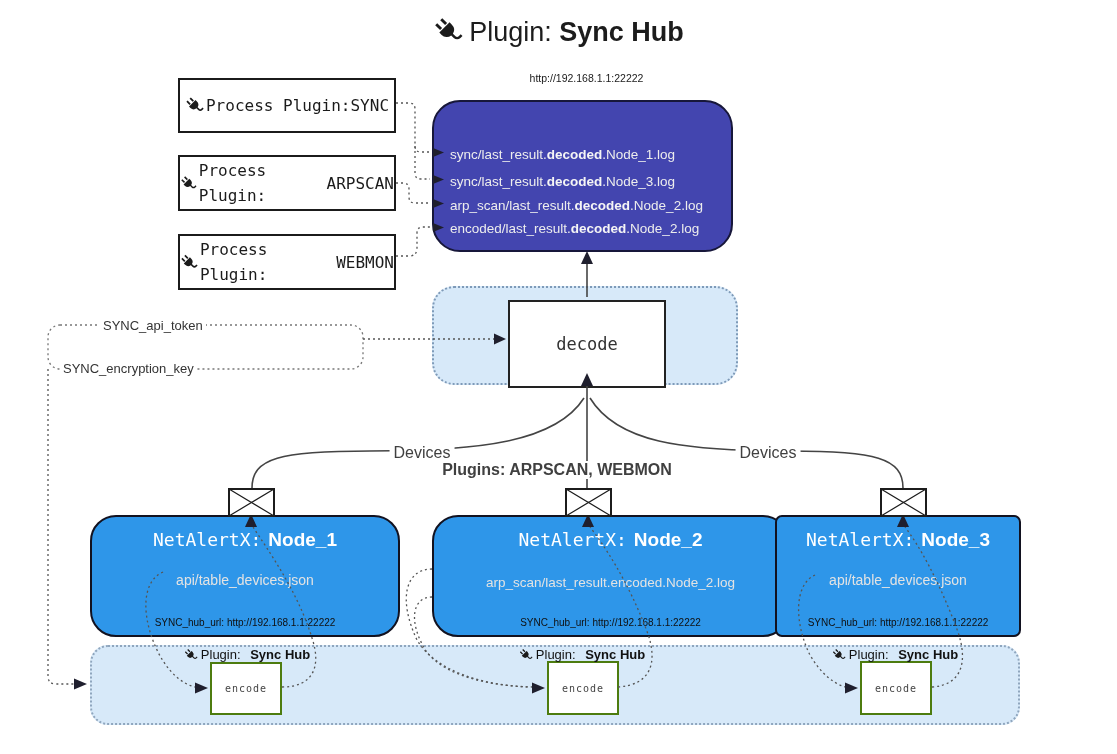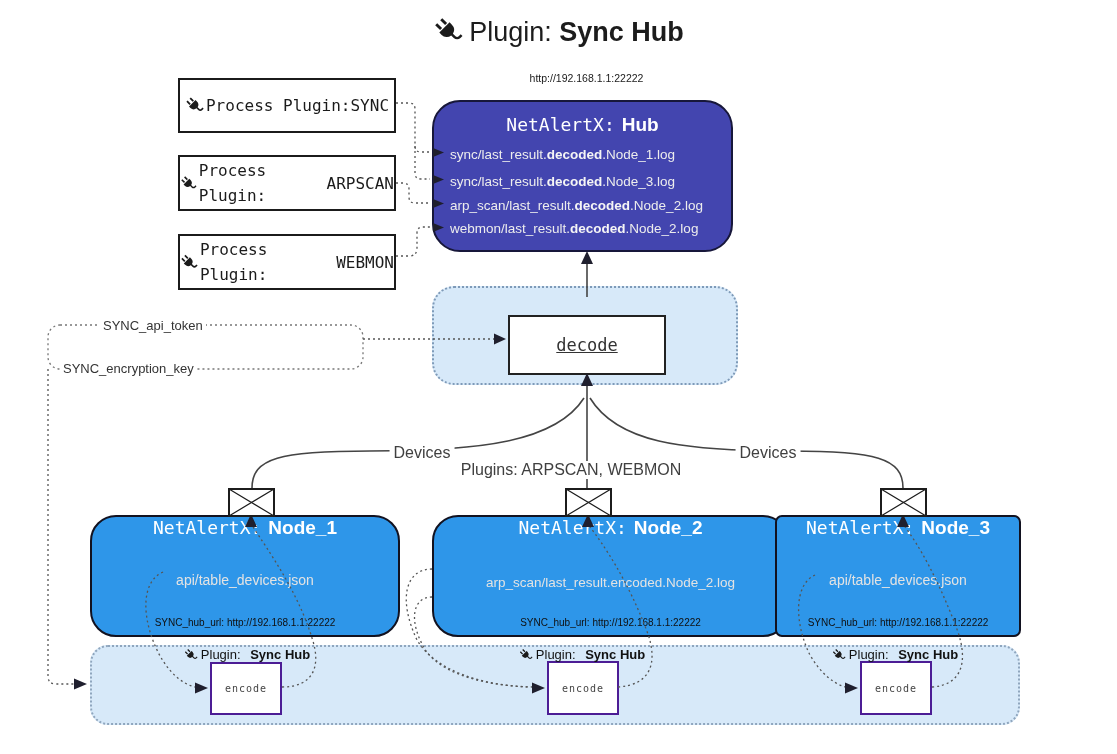--- a/index.html
+++ b/index.html
@@ -30,55 +30,55 @@
   .hub-title{position:absolute;left:0;top:12px;width:100%;text-align:center;color:#fff;
              font-family:"DejaVu Sans Mono",monospace;font-size:18px;}
   .hub-title b,.node-title b{font-family:"Liberation Sans",sans-serif;font-size:19px;margin-left:7px;}
   .hubrow{position:absolute;left:16px;color:#ededed;font-size:13.5px;white-space:nowrap;}
   .hubrow .bseg{font-weight:bold;color:#f5f5f5;}
   .hr1{top:45px;} .hr2{top:72px;} .hr3{top:86px;margin-top:10px;} .hr4{top:119px;}
 
   
   .decode-panel{left:432px;top:286px;width:306px;height:99px;background:#D7E9F9;border:2px dotted #7E9AB8;
                 border-radius:22px;box-sizing:border-box;z-index:1;}
-  .decode-box{left:508px;top:315px;width:158px;height:60px;background:#fff;border:2px solid #222;
+  .decode-box{left:508px;top:300px;width:158px;height:88px;background:#fff;border:2px solid #222;
               box-sizing:border-box;display:flex;align-items:center;justify-content:center;
-              font-family:"DejaVu Sans Mono",monospace;font-size:17px;color:#333;z-index:2;text-decoration:underline;}
+              font-family:"DejaVu Sans Mono",monospace;font-size:17px;color:#333;z-index:2;}
 
   
   .setting-label{font-size:13px;color:#333;background:#fff;padding:0 3px;z-index:6;white-space:nowrap;}
   .tok{left:100px;top:318px;} .enc{left:60px;top:361px;}
 
   
   .edge-label{font-size:16px;color:#404040;background:#fff;padding:0 4px;z-index:6;white-space:nowrap;
               transform:translateX(-50%);}
-  .dev-l{left:422px;top:444px;} .dev-r{left:768px;top:444px;} .plugins-lbl{left:571px;top:461px;}
+  .dev-l{left:422px;top:444px;} .dev-r{left:768px;top:444px;} .plugins-lbl{left:557px;top:461px;font-weight:bold;}
 
   
   .node{background:#2E96E9;border:2px solid #121220;border-radius:26px;box-sizing:border-box;z-index:1;height:122px;top:515px;}
   .node1{left:90px;width:310px;} .node2{left:432px;width:357px;} .node3{left:775px;width:246px;border-radius:7px;}
-  .node-title{position:absolute;left:0;top:0;width:100%;text-align:center;color:#fff;
+  .node-title{position:absolute;left:0;top:12px;width:100%;text-align:center;color:#fff;
               font-family:"DejaVu Sans Mono",monospace;font-size:18px;white-space:nowrap;}
   .node-line{position:absolute;left:0;width:100%;text-align:center;color:#e3e3e3;font-size:14px;white-space:nowrap;}
   .nl-single{top:55px;} .nl-a{top:58px;font-size:13.5px;} .nl-b{top:74px;font-size:13.5px;}
   .node-url{position:absolute;left:0;bottom:7px;width:100%;text-align:center;color:#101010;font-size:10px;z-index:6;}
 
   
   .env{width:47px;height:29px;z-index:7;top:488px;}
   .env1{left:228px;} .env2{left:565px;} .env3{left:880px;}
   .env svg{width:100%;height:100%;display:block;}
 
   
   .bottom-panel{left:90px;top:645px;width:930px;height:80px;background:#D7E9F9;border:2px dotted #8FA6BE;
                 border-radius:18px;box-sizing:border-box;z-index:1;}
   .enc-label{z-index:6;font-size:13px;color:#111;white-space:nowrap;display:flex;align-items:center;gap:3px;
              transform:translateX(-50%);top:647px;}
   .el1{left:247px;} .el2{left:582px;} .el3{left:895px;}
   .plug-sm{width:14px;height:14px;}
-  .enc-box{width:72px;background:#fff;border:2px solid #4c1d95;box-sizing:border-box;display:flex;align-items:center;
+  .enc-box{width:72px;background:#fff;border:2px solid #4d7c0f;box-sizing:border-box;display:flex;align-items:center;
            justify-content:center;font-family:"DejaVu Sans Mono",monospace;font-size:10px;letter-spacing:1px;
            color:#444;z-index:2;}
   .eb1{left:210px;top:662px;height:53px;} .eb2{left:547px;top:661px;height:54px;} .eb3{left:860px;top:661px;height:54px;}
 </style>
 </head>
 <body>
 
 <svg width="0" height="0" style="position:absolute">
   <defs>
     <g id="plugsym">
@@ -129,27 +129,24 @@
         <svg class="plug-md" viewBox="0 0 24 24">
           <use href="#plugsym"></use>
         </svg>
         <span>Process Plugin:</span>
       </div>
     <div>WEBMON</div>
   </div>
 
   <div class="abs hub-url">http://192.168.1.1:22222</div>
   <div class="abs hub">
-    <div class="hub-title">
-      <span>NetAlertX:</span><b>Hub</b>
-    </div>
     <div class="hubrow hr1"><span>sync/last_result.</span><span class="bseg">decoded</span><span>.Node_1.log</span></div>
     <div class="hubrow hr2"><span>sync/last_result.</span><span class="bseg">decoded</span><span>.Node_3.log</span></div>
     <div class="hubrow hr3"><span>arp_scan/last_result.</span><span class="bseg">decoded</span><span>.Node_2.log</span></div>
-    <div class="hubrow hr4"><span>webmon/last_result.</span><span class="bseg">decoded</span><span>.Node_2.log</span></div>
+    <div class="hubrow hr4"><span>encoded/last_result.</span><span class="bseg">decoded</span><span>.Node_2.log</span></div>
   </div>
 
   <div class="abs decode-panel"></div>
   <div class="abs decode-box">decode</div>
 
   <div class="abs setting-label tok">SYNC_api_token</div>
   <div class="abs setting-label enc">SYNC_encryption_key</div>
 
   <div class="abs edge-label dev-l">Devices</div>
   <div class="abs edge-label dev-r">Devices</div>

